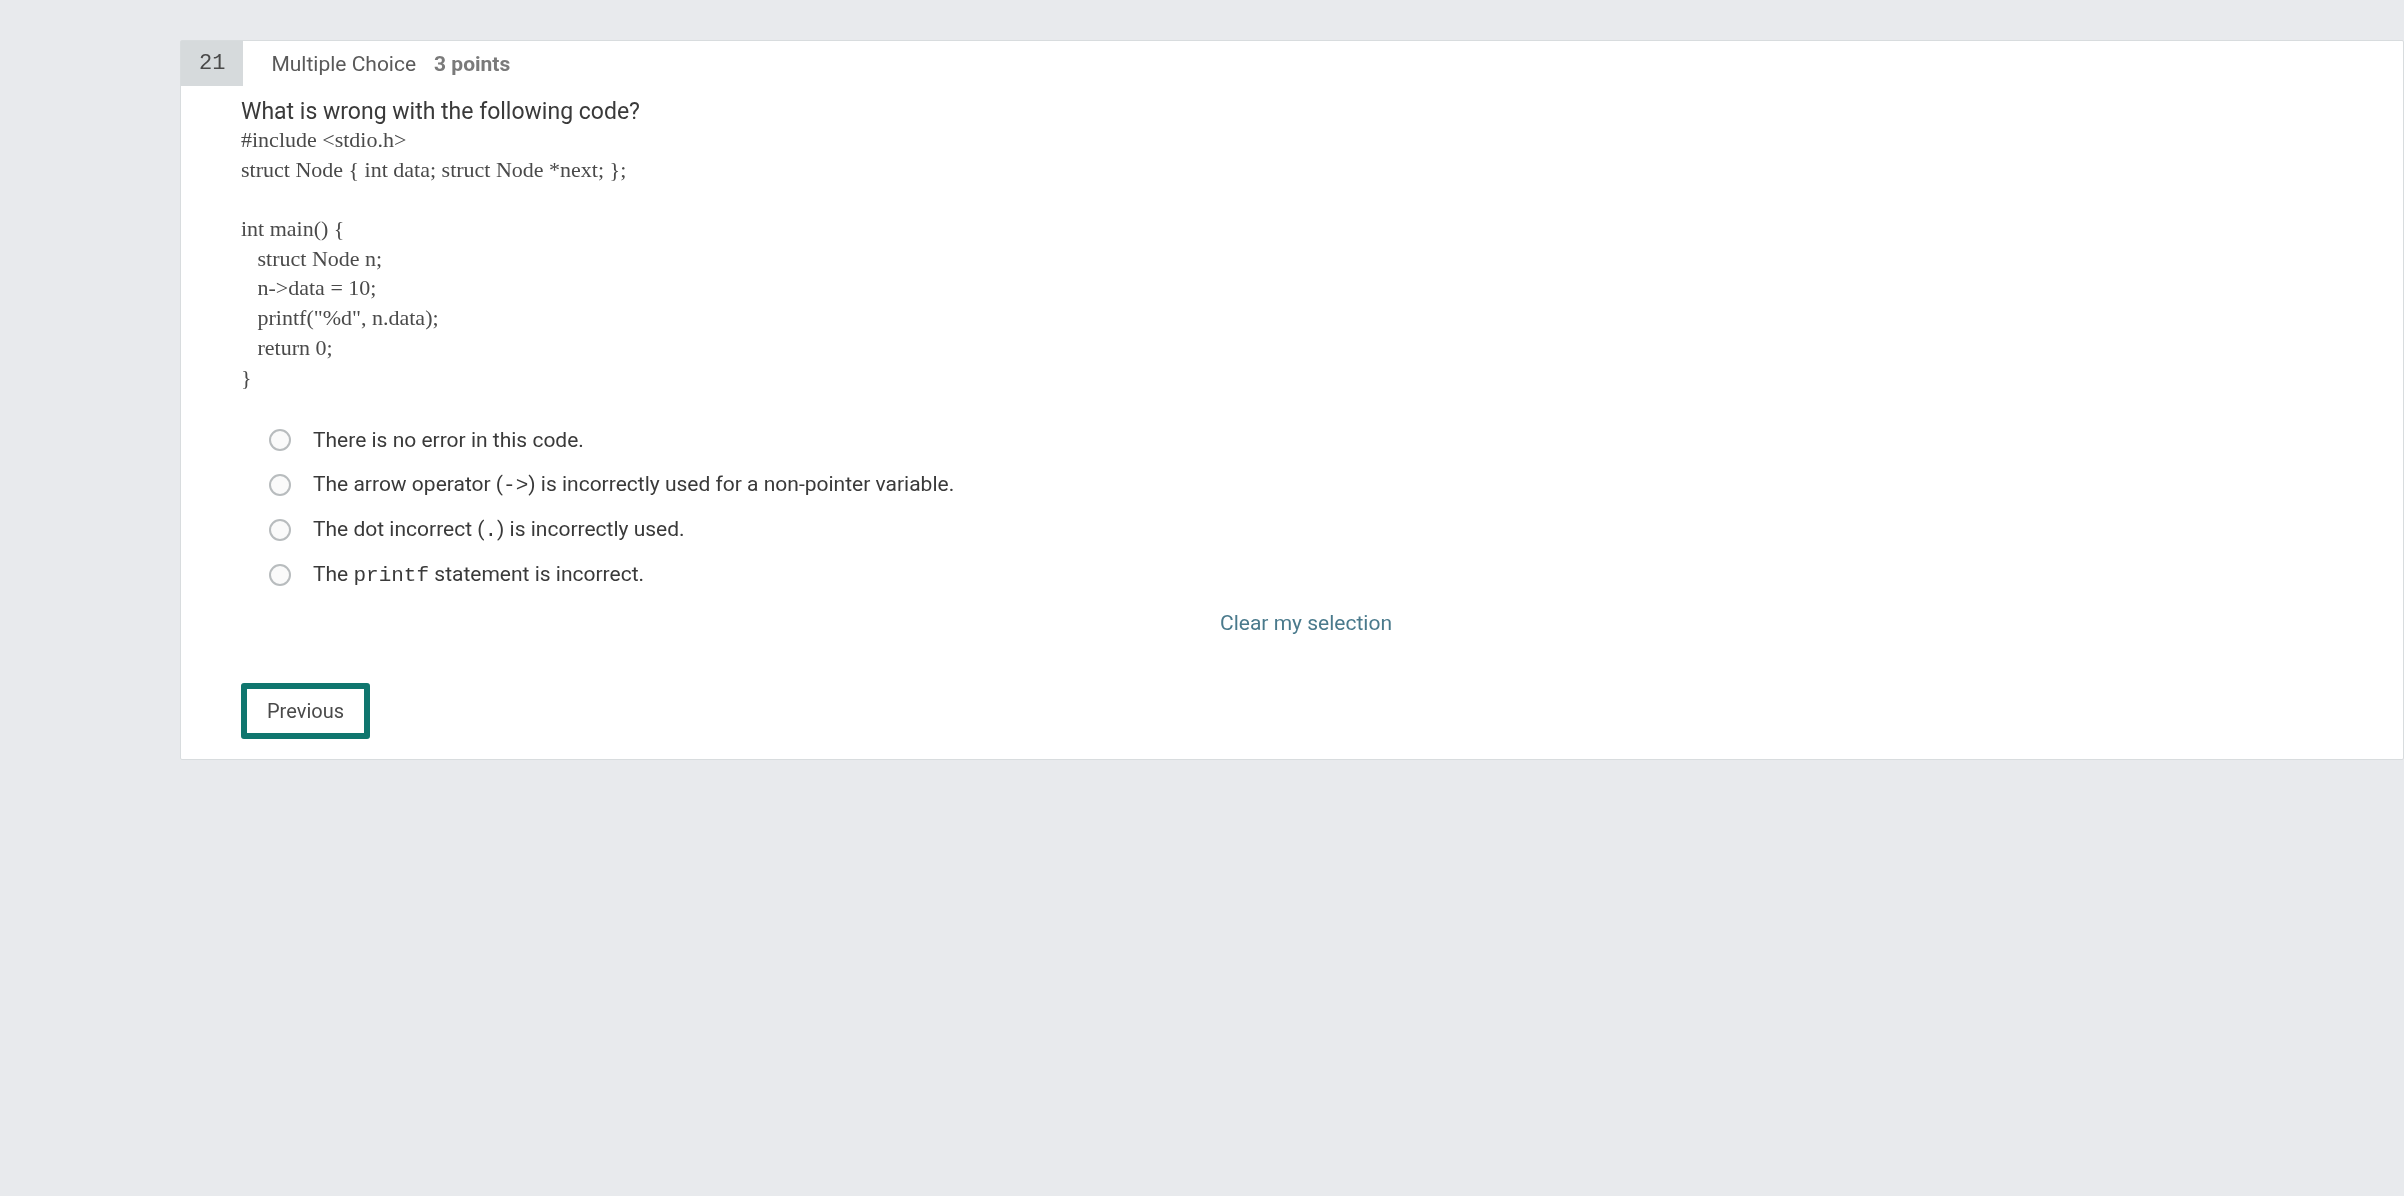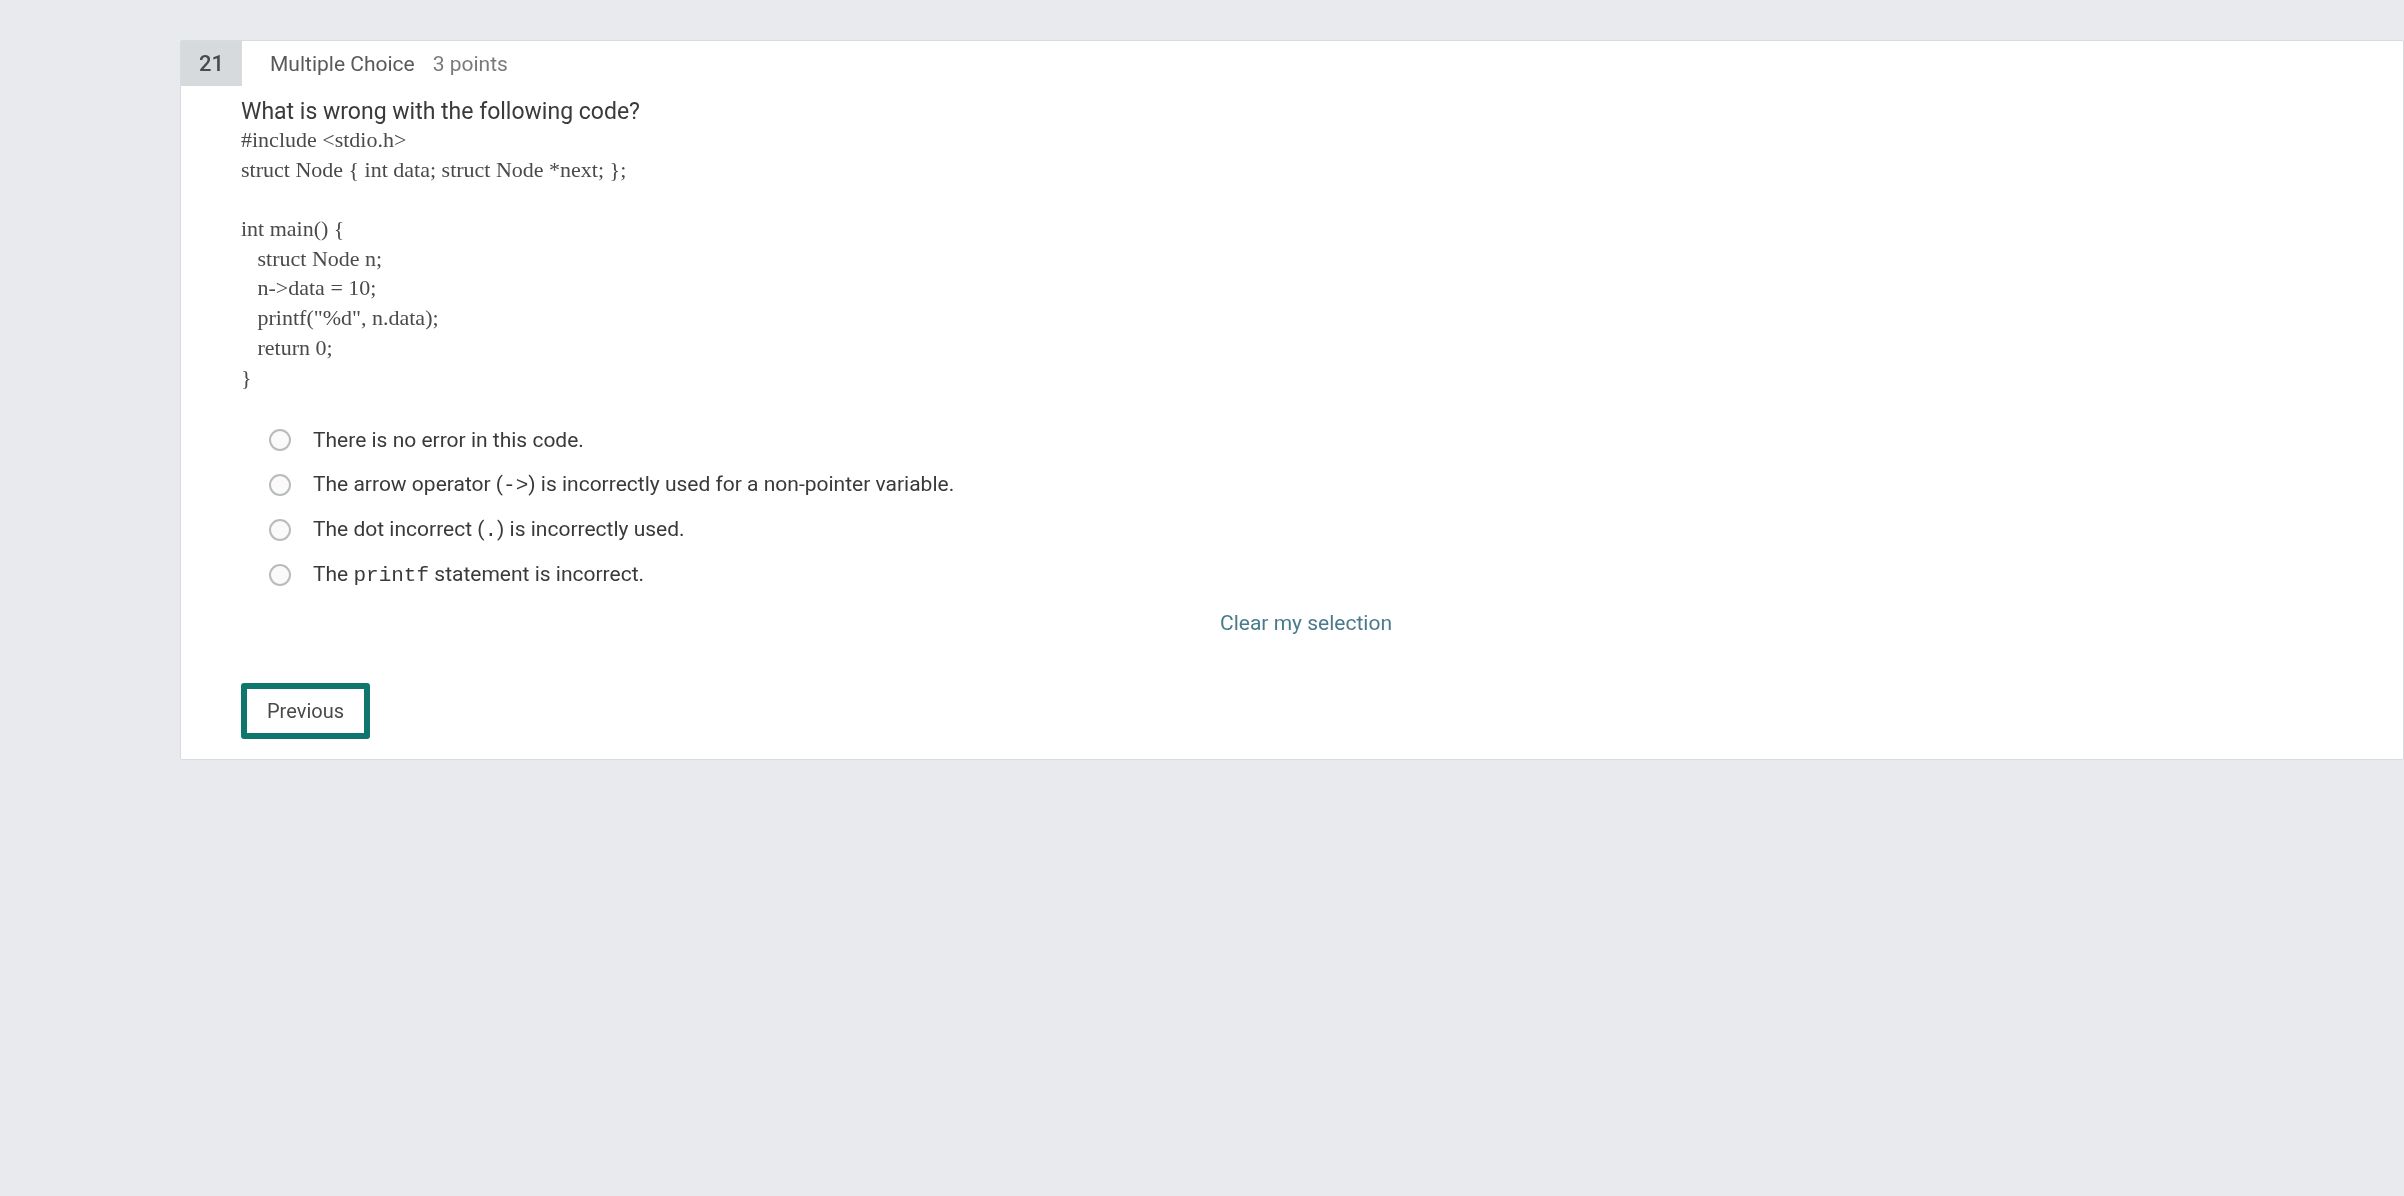--- a/index.html
+++ b/index.html
@@ -27,32 +27,33 @@
       align-items: center;
       padding: 0;
     }
     .question-number {
       background: #d6dadc;
       color: #4a4a4a;
       font-size: 22px;
       font-weight: 500;
       padding: 10px 18px;
       display: inline-block;
+      font-family: Liberation Mono, monospace;
     }
     .question-type {
       color: #5a5a5a;
       font-size: 21px;
       margin-left: 28px;
       font-weight: 400;
     }
     .question-points {
       color: #7a7a7a;
       font-size: 21px;
       margin-left: 18px;
-      font-weight: 400;
+      font-weight: 700;
     }
     .question-body {
       padding: 12px 60px 20px 60px;
     }
     .question-prompt {
       color: #3a3a3a;
       font-size: 23px;
       font-weight: 400;
     }
     .code-block {

